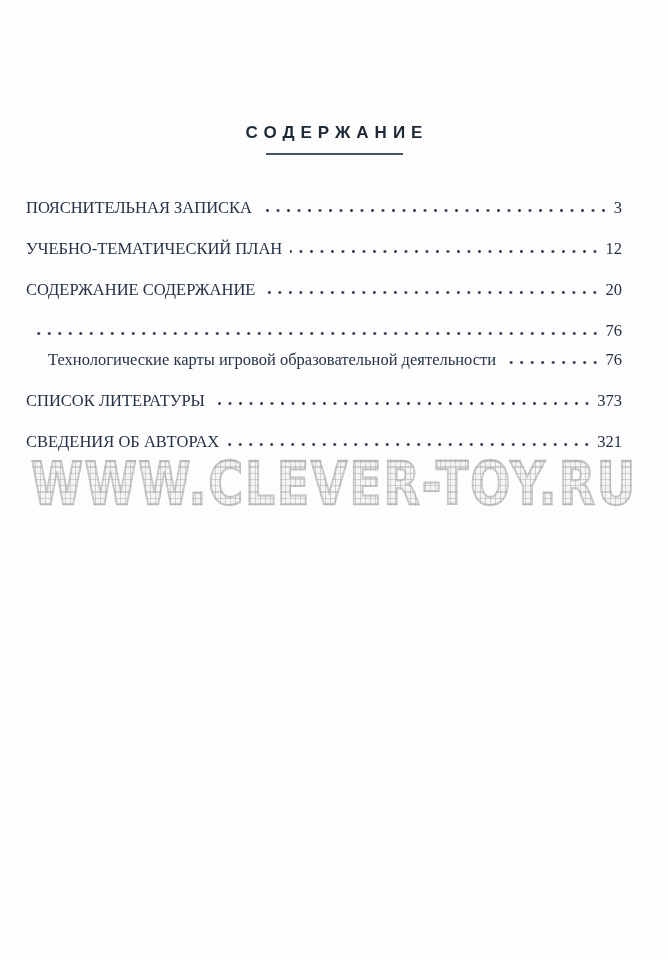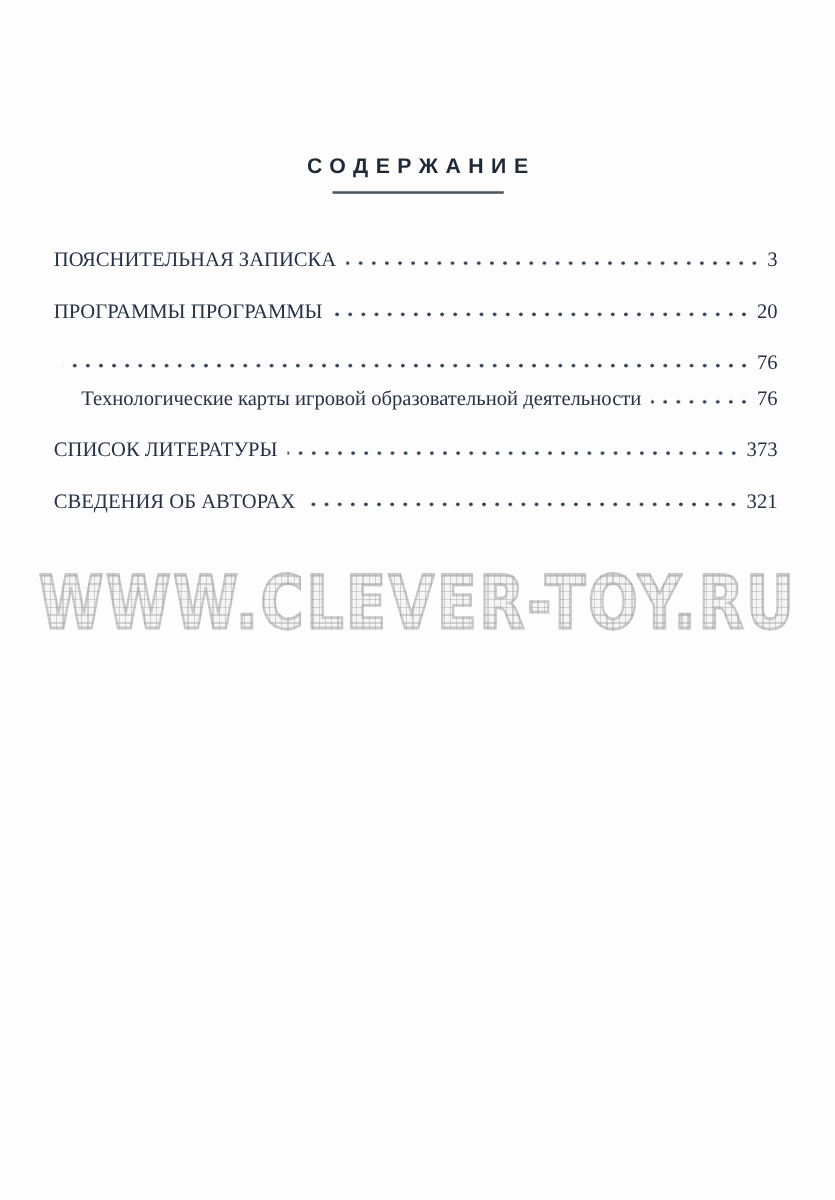--- a/index.html
+++ b/index.html
@@ -33,21 +33,21 @@
   }
   .title-rule {
     width: 137px;
     height: 2px;
     margin: 10px auto 0 auto;
     background: var(--rule, #46535f);
   }
 
   
   .toc-list {
-    padding: 44px 46px 0 43px;
+    padding: 44px 46px 0 26px;
     color: var(--text, #253246);
     font-size: 16.5px;
     text-align: center;
   }
   .toc-entry {
     margin-bottom: 24px;
     line-height: 17px;
   }
   .toc-entry.lvl1 {
     padding-left: 22px;
@@ -126,21 +126,28 @@
   <div class="toc-list" id="toc-list">
       <div class="toc-entry lvl0">
         <div class="entry-row">
           <span class="entry-label">ПОЯСНИТЕЛЬНАЯ ЗАПИСКА</span>
           <span class="leader"></span>
           <span class="pagenum">3</span>
         </div>
       </div>
       <div class="toc-entry lvl0">
         <div class="entry-row">
-          <span class="entry-label">ПРОГРАММЫ ПРОГРАММЫ</span>
+          <span class="entry-label">УЧЕБНО-ТЕМАТИЧЕСКИЙ ПЛАН</span>
+          <span class="leader"></span>
+          <span class="pagenum">12</span>
+        </div>
+      </div>
+      <div class="toc-entry lvl0">
+        <div class="entry-row">
+          <span class="entry-label">СОДЕРЖАНИЕ СОДЕРЖАНИЕ</span>
           <span class="leader"></span>
           <span class="pagenum">20</span>
         </div>
       </div>
       <div class="toc-entry lvl0">
         <div class="entry-row">
           <span class="leader"></span>
           <span class="pagenum">76</span>
         </div>
       </div>

